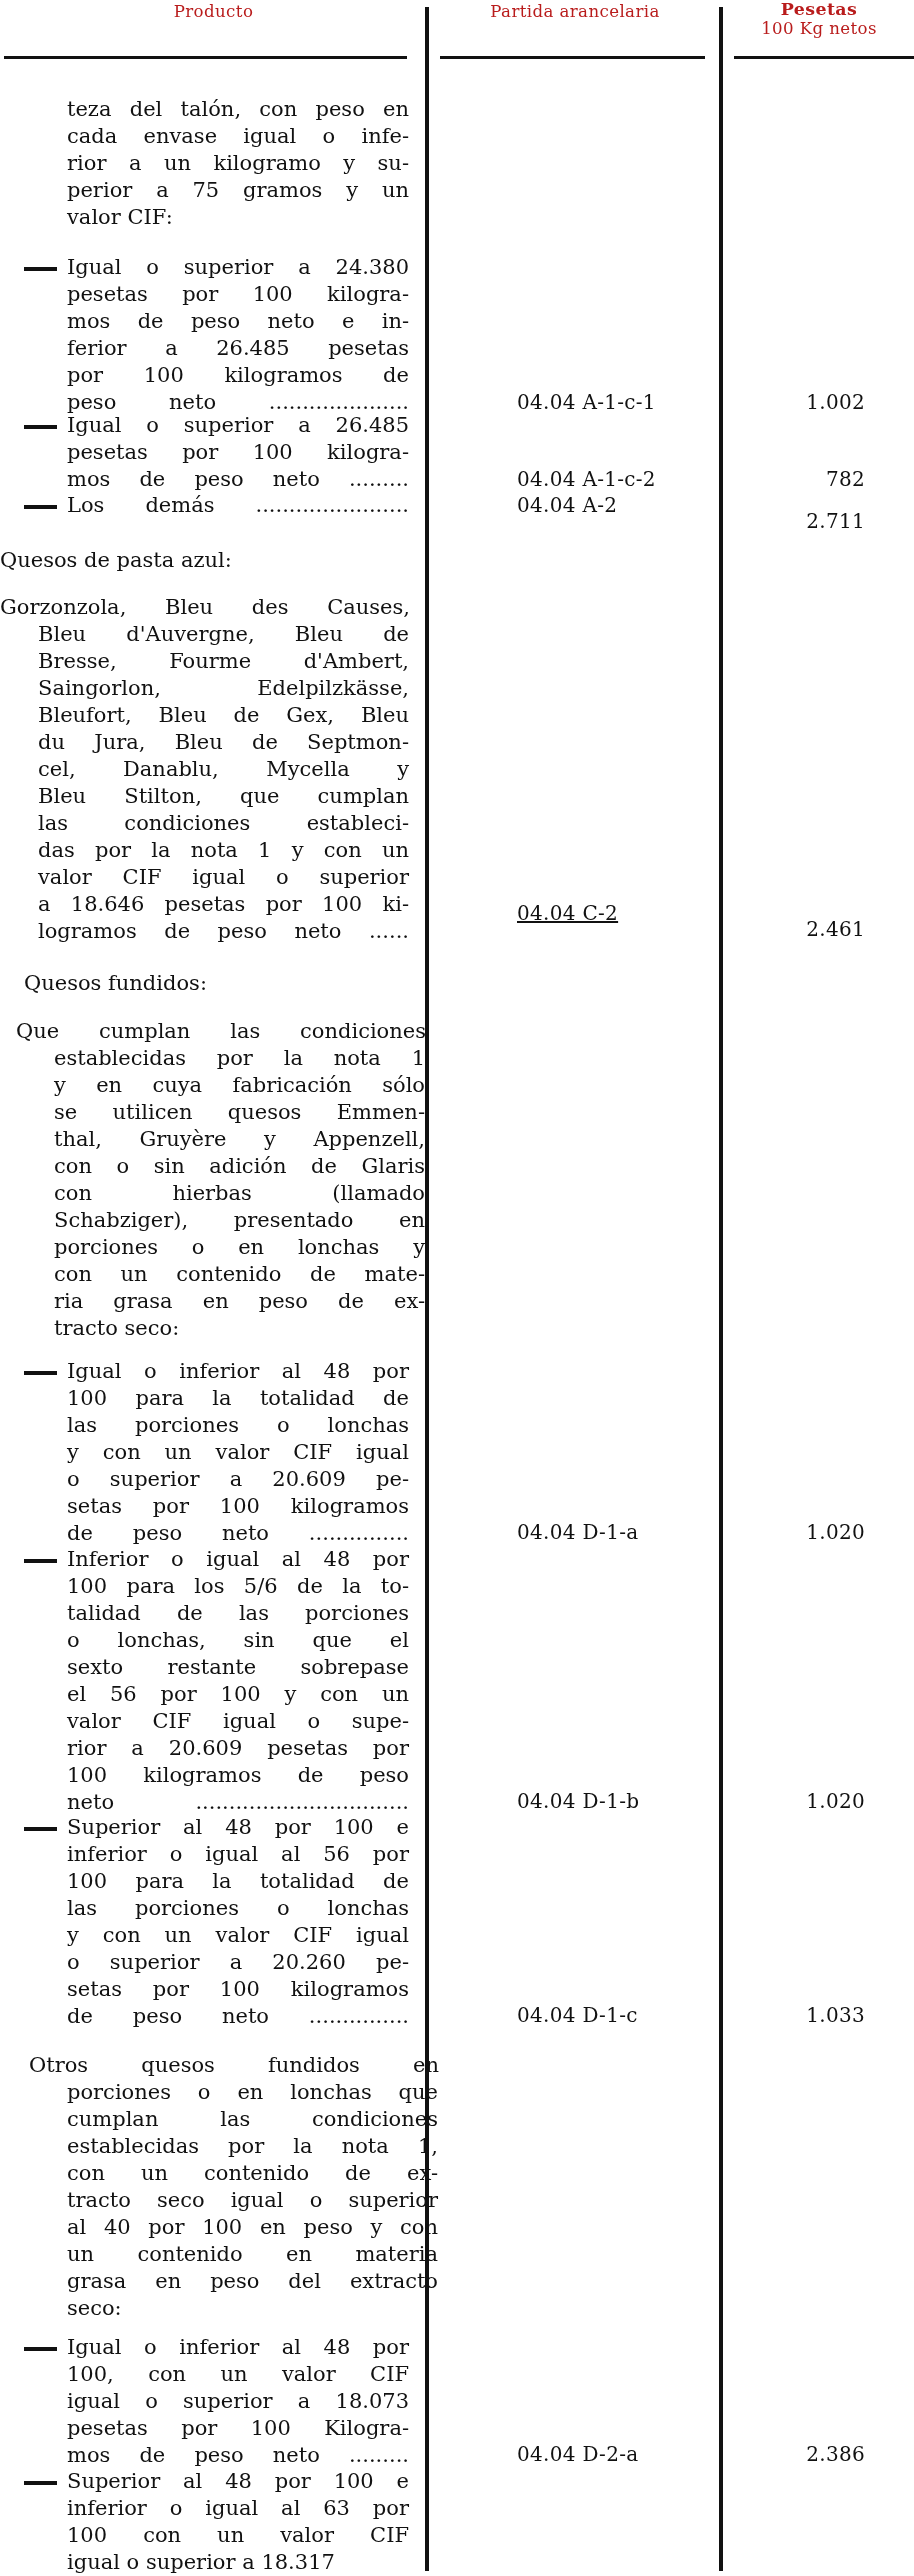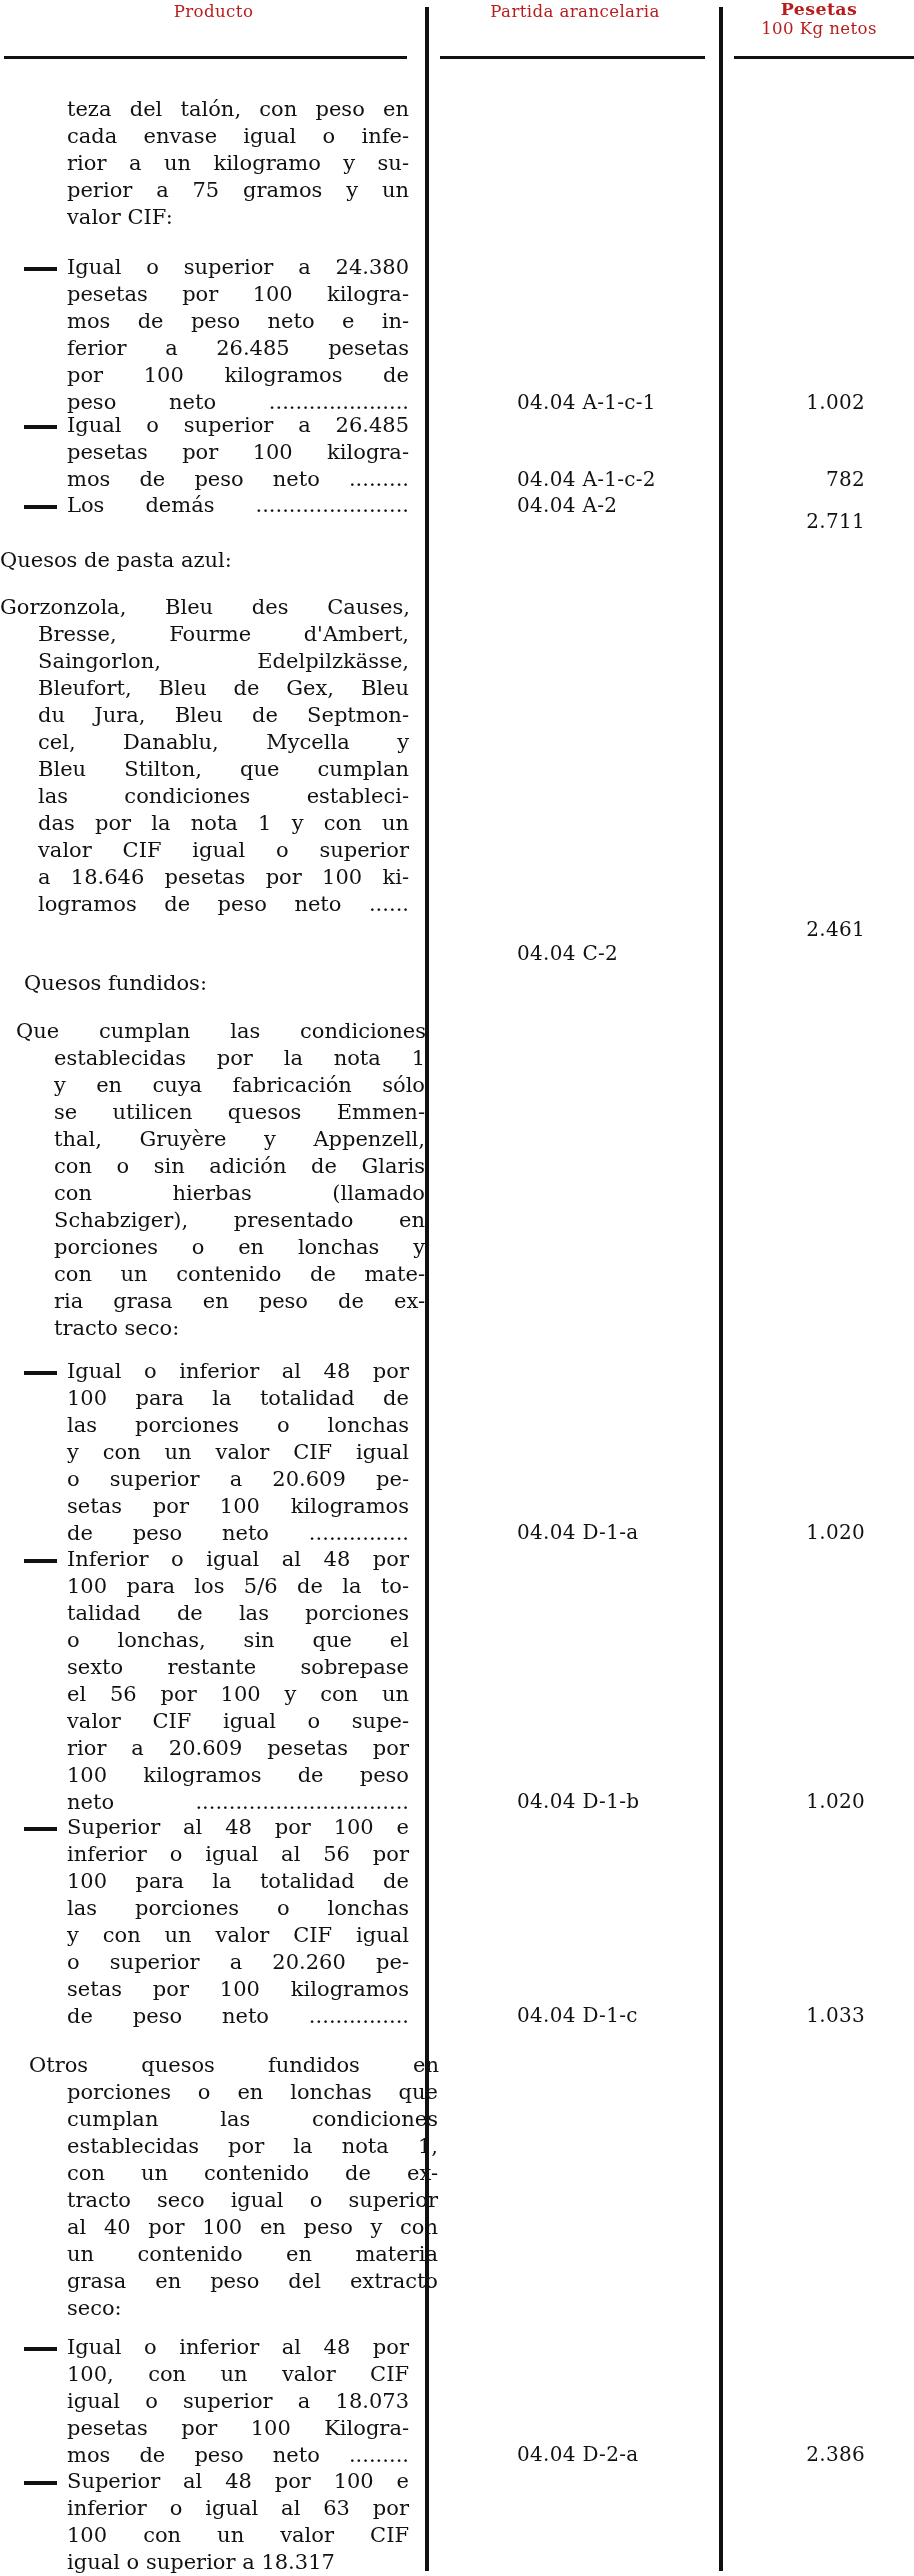--- a/index.html
+++ b/index.html
@@ -109,20 +109,23 @@
     <div class="block" style="top: 547px;">
       <div class="line heading">
         <span class="txt">Quesos de pasta azul:</span>
       </div>
     </div>
     <div class="block" style="top: 594px;">
       <div class="line para-first just">
         <span class="txt">Gorzonzola, Bleu des Causes,</span>
       </div>
       <div class="line para-cont just">
+        <span class="txt">Bleu d'Auvergne, Bleu de</span>
+      </div>
+      <div class="line para-cont just">
         <span class="txt">Bresse, Fourme d'Ambert,</span>
       </div>
       <div class="line para-cont just">
         <span class="txt">Saingorlon, Edelpilzkässe,</span>
       </div>
       <div class="line para-cont just">
         <span class="txt">Bleufort, Bleu de Gex, Bleu</span>
       </div>
       <div class="line para-cont just">
         <span class="txt">du Jura, Bleu de Septmon-</span>
@@ -142,21 +145,21 @@
       <div class="line para-cont just">
         <span class="txt">valor CIF igual o superior</span>
       </div>
       <div class="line para-cont just">
         <span class="txt">a 18.646 pesetas por 100 ki-</span>
       </div>
       <div class="line para-cont just">
         <span class="txt">logramos de peso neto ......</span>
       </div>
     </div>
-    <div class="code" style="top: 940px;">04.04 C-2</div>
+    <div class="code" style="top: 900px; text-decoration: underline;">04.04 C-2</div>
     <div class="val" style="top: 916px;">2.461</div>
     <div class="block" style="top: 970px; padding-left: 24px;">
       <div class="line heading">
         <span class="txt">Quesos fundidos:</span>
       </div>
     </div>
     <div class="block" style="top: 1018px; margin-left: 16px;">
       <div class="line para-first just">
         <span class="txt">Que cumplan las condiciones</span>
       </div>

